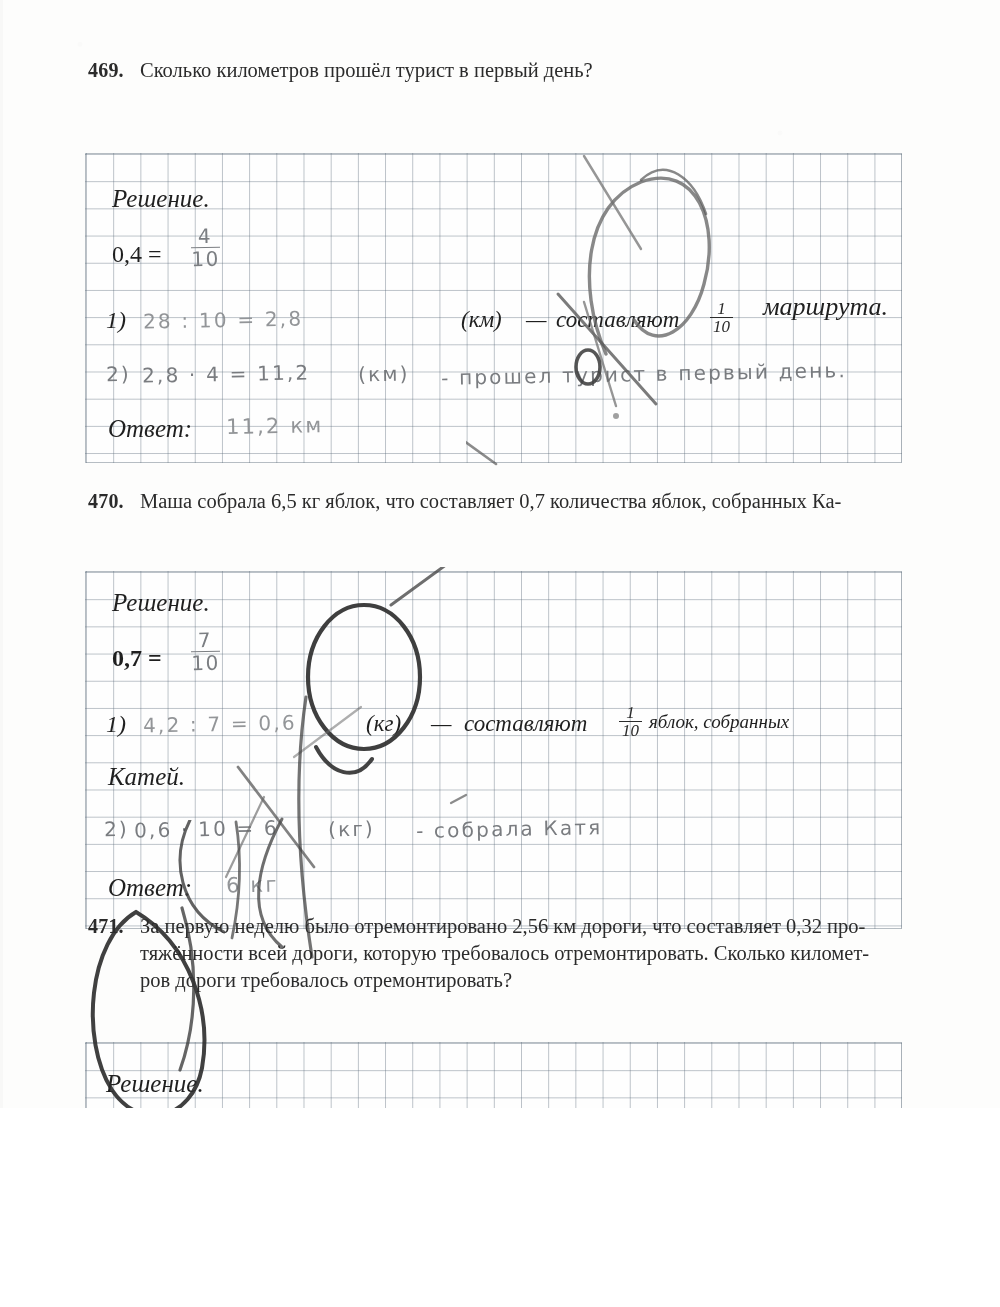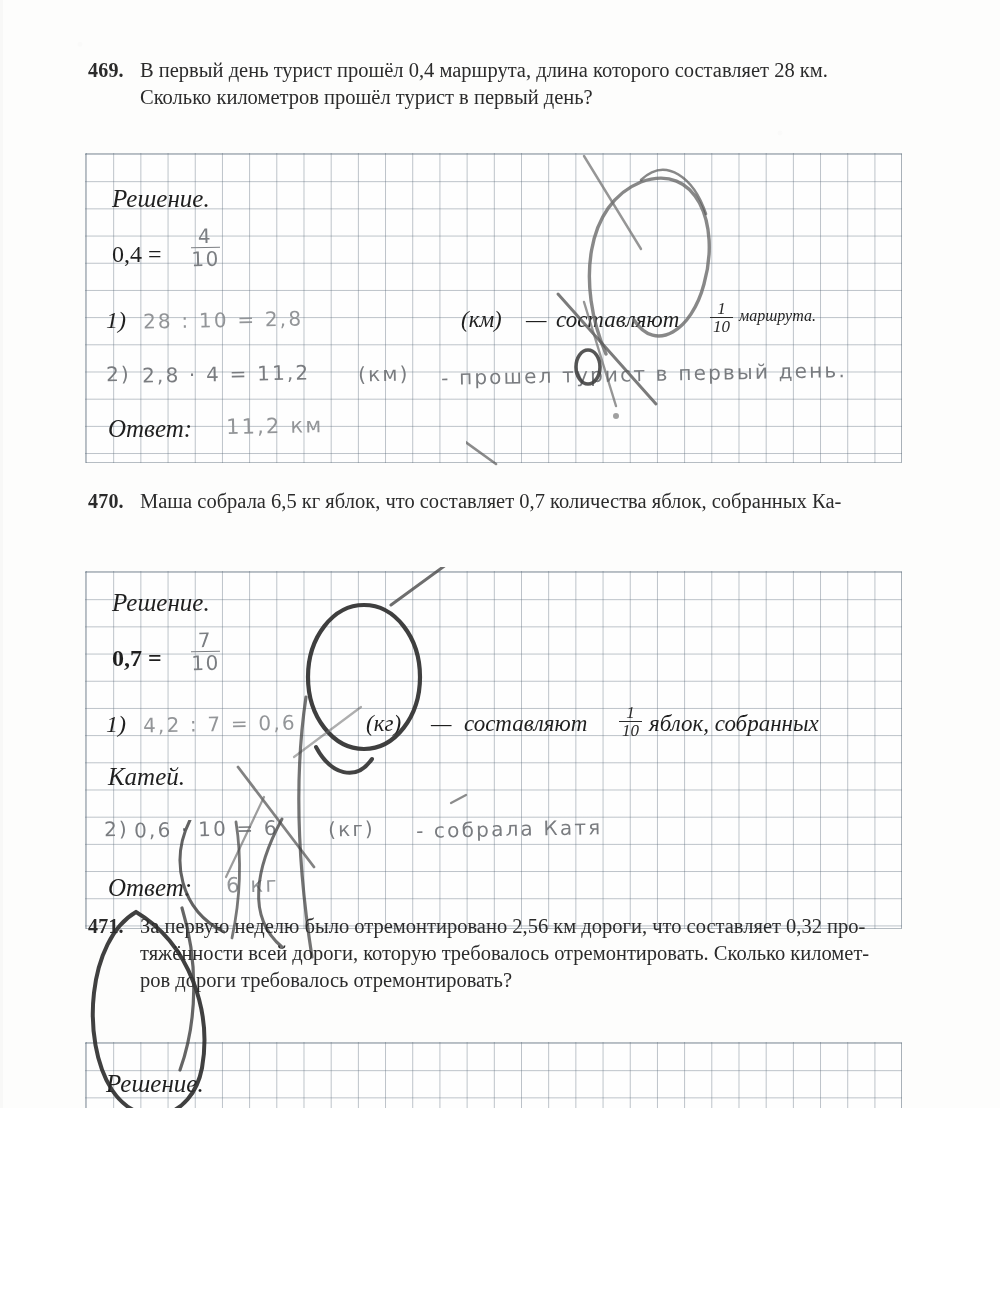--- a/index.html
+++ b/index.html
@@ -141,21 +141,20 @@
 </style>
 </head>
 <body>
 
 <div id="page">
 
   <div class="problem" style="top:57px;">
     <div class="prob-head">
       <div class="prob-num">469.</div>
       <div class="prob-text">
-        <span>В первый день турист прошёл 0,4 маршрута, длина которого составляет 28 км.</span>
         <span>Сколько километров прошёл турист в первый день?</span>
       </div>
     </div>
   </div>
 
   <div class="gridbox" style="left:85px; top:125px; width:817px; height:310px;">
 
     <span class="pr" style="left:26px; top:32px; font-size:25px;">Решение.</span>
 
     <span class="pr up" style="left:26px; top:88px; font-size:24px; font-style:normal;">0,4 =</span>
@@ -167,21 +166,21 @@
 
     <span class="pr" style="left:20px; top:154px; font-size:24px;">1)</span>
     <span class="hw light" style="left:57px; top:156px; font-size:20px;">28 : 10 = 2,8</span>
     <span class="pr" style="left:375px; top:154px; font-size:23px;">(км)</span>
     <span class="pr" style="left:440px; top:154px; font-size:23px;">—</span>
     <span class="pr" style="left:470px; top:154px; font-size:23px;">составляют</span>
     <div class="frac" style="position:absolute; left:621px; top:146px; font-size:17px;">
       <span class="n">1</span>
       <span class="d">10</span>
     </div>
-    <span class="pr" style="left:653px; top:154px; font-size:16px;">маршрута.</span>
+    <span class="pr" style="left:653px; top:140px; font-size:26px;padding-left:24px;">маршрута.</span>
 
     <span class="hw" style="left:20px; top:210px; font-size:20px;">2)</span>
     <span class="hw" style="left:56px; top:210px; font-size:20px;">2,8 · 4 = 11,2</span>
     <span class="hw" style="left:272px; top:210px; font-size:20px;">(км)</span>
     <span class="hw" style="left:355px; top:210px; font-size:20px;">- прошел турист в первый день.</span>
 
     <span class="pr" style="left:22px; top:262px; font-size:25px;">Ответ:</span>
     <span class="hw light" style="left:140px; top:262px; font-size:21px;">11,2 км</span>
 
     <svg class="scribble" style="left:380px; top:-10px;" width="320" height="330" viewBox="0 0 320 330">
@@ -218,21 +217,21 @@
 
     <span class="pr" style="left:20px; top:140px; font-size:24px;">1)</span>
     <span class="hw light" style="left:57px; top:142px; font-size:20px;">4,2 : 7 = 0,6</span>
     <span class="pr" style="left:280px; top:140px; font-size:23px;">(кг)</span>
     <span class="pr" style="left:345px; top:140px; font-size:23px;">—</span>
     <span class="pr" style="left:378px; top:140px; font-size:23px;">составляют</span>
     <div class="frac" style="position:absolute; left:530px; top:132px; font-size:17px;">
       <span class="n">1</span>
       <span class="d">10</span>
     </div>
-    <span class="pr" style="left:563px; top:140px; font-size:23px;">яблок, собранных</span>
+    <span class="pr" style="left:563px; top:140px; font-size:19px;">яблок, собранных</span>
     <span class="pr" style="left:22px; top:192px; font-size:25px;">Катей.</span>
 
     <span class="hw" style="left:18px; top:247px; font-size:20px;">2)</span>
     <span class="hw" style="left:48px; top:247px; font-size:20px;">0,6 · 10 = 6</span>
     <span class="hw" style="left:242px; top:247px; font-size:20px;">(кг)</span>
     <span class="hw" style="left:330px; top:247px; font-size:20px;">- собрала Катя</span>
 
     <span class="pr" style="left:22px; top:303px; font-size:25px;">Ответ:</span>
     <span class="hw light" style="left:140px; top:303px; font-size:21px;">6 кг</span>
 

